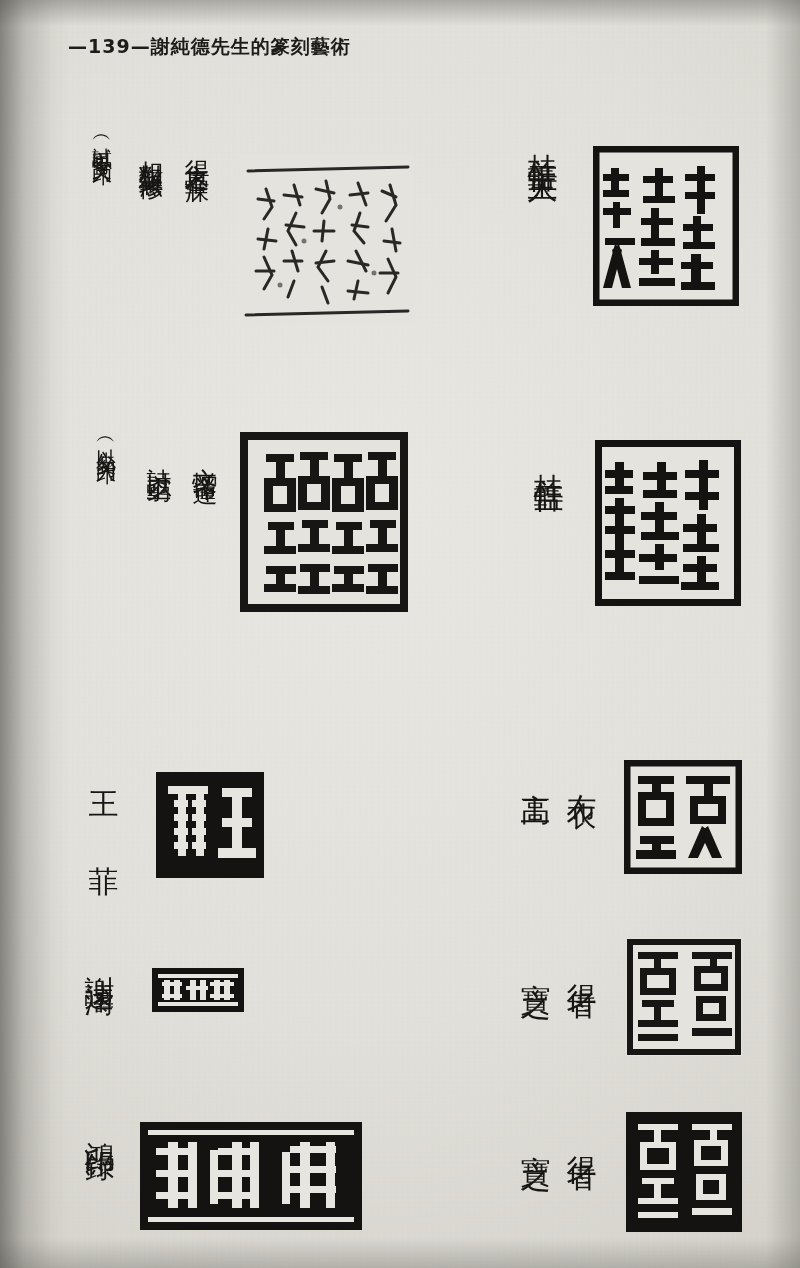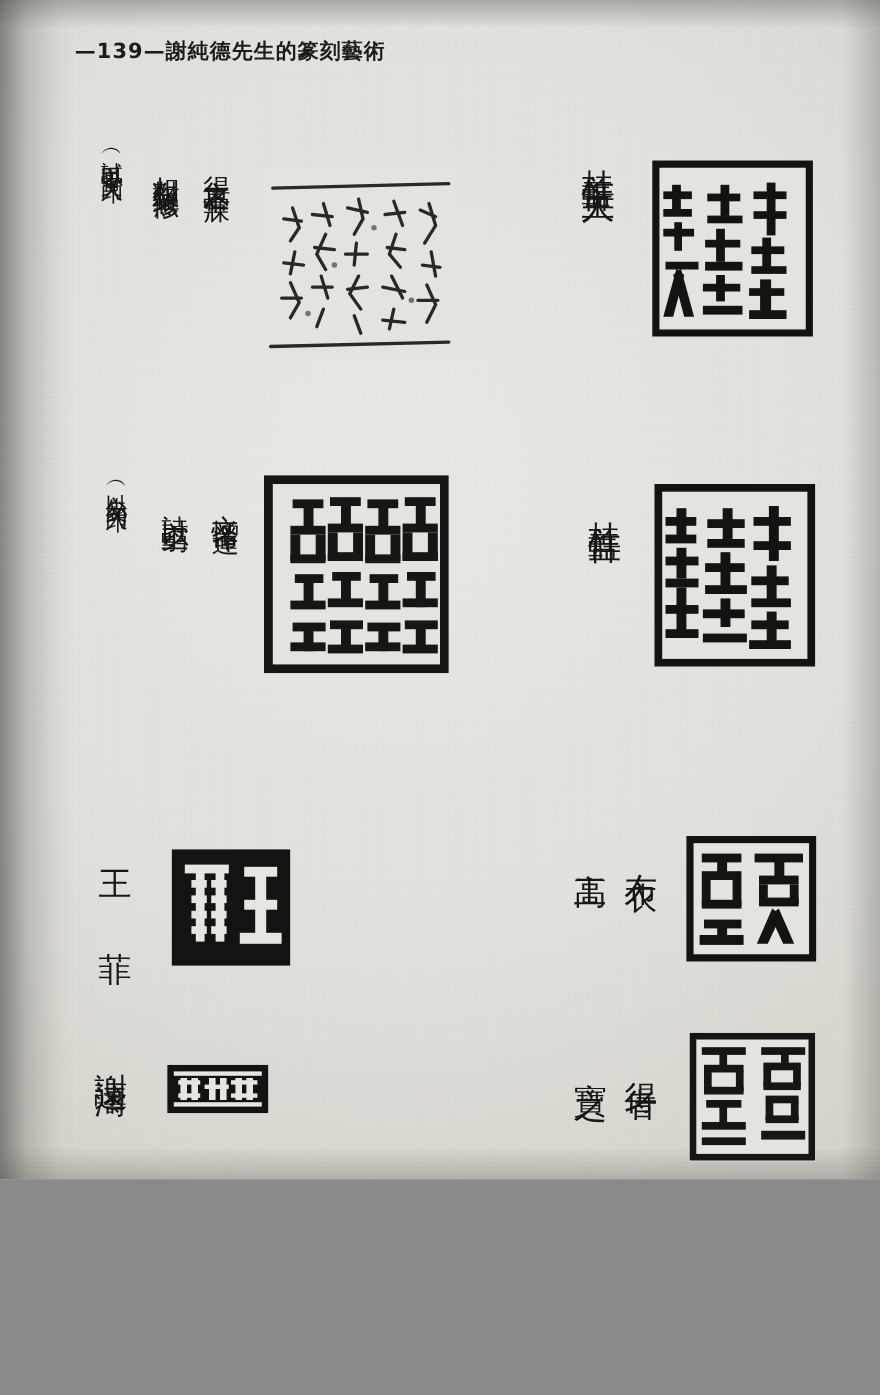--- a/index.html
+++ b/index.html
@@ -11,21 +11,21 @@
     width: 800px;
     height: 1268px;
     overflow: hidden;
     font-family: "DejaVu Sans", sans-serif;
   }
 
   
   #page {
     position: relative;
     width: 800px;
-    height: 1072px;
+    height: 1268px;
     background:
       radial-gradient(ellipse 120% 90% at 45% 40%, #e9e7e2 0%, #e2e0da 45%, #d4d2cb 78%, #c2c0b8 100%);
     overflow: hidden;
   }
   
   #grain {
     position: absolute;
     inset: 0;
     pointer-events: none;
     opacity: .35;

